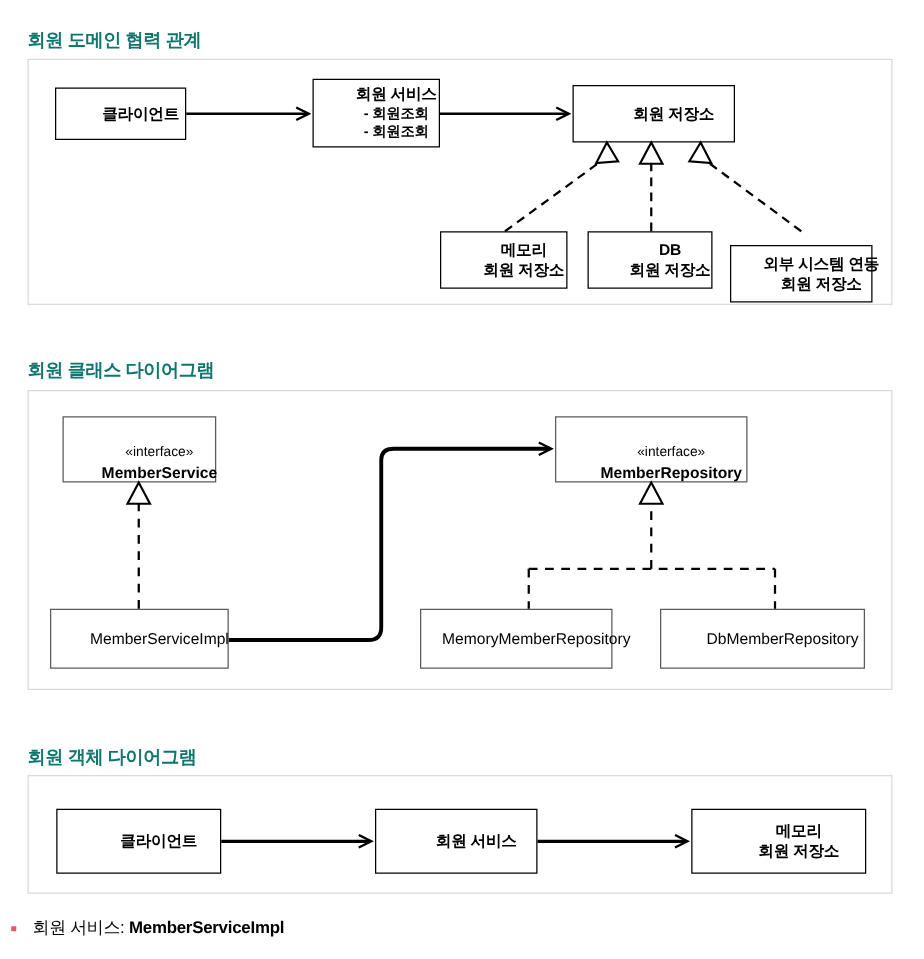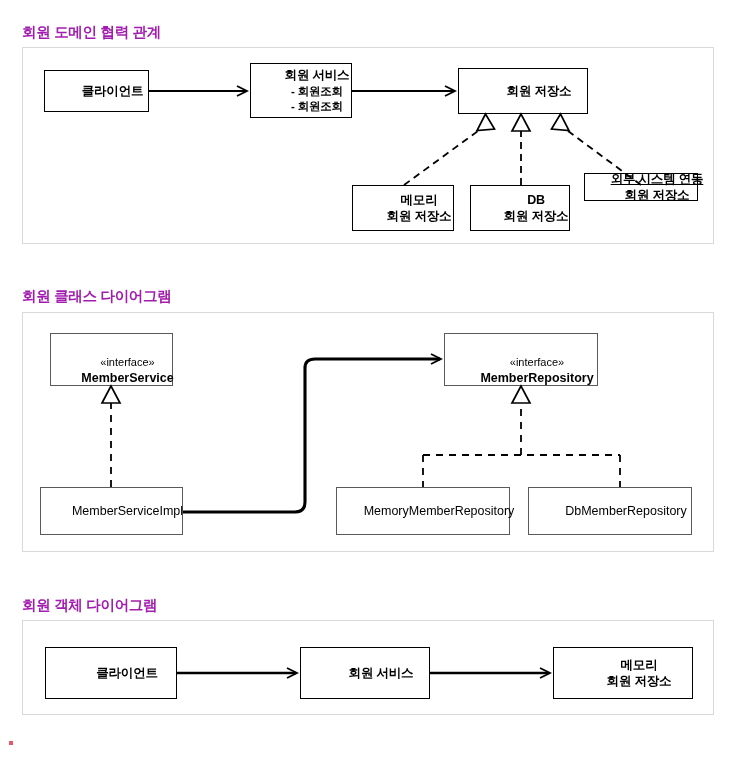--- a/index.html
+++ b/index.html
@@ -19,21 +19,21 @@
     position: absolute;
     left: 0; top: 0;
     width: 739px;
     height: 767px;
   }
   .section-title {
     position: absolute;
     font-size: 14.5px;
     font-weight: bold;
     letter-spacing: -0.3px;
-    color: #a21caf;
+    color: #0f766e;
     white-space: nowrap;
   }
   .panel {
     position: absolute;
     border: 1px solid #d9d9d9;
     background: #ffffff;
     box-sizing: border-box;
   }
   .svg-layer {
     position: absolute;
@@ -125,21 +125,21 @@
   <div class="uml-box" style="left:352px; top:185px; width:102px; height:46px;">
     <div class="lbl-kr-bold">메모리</div>
     <div class="lbl-kr-bold">회원 저장소</div>
   </div>
 
   <div class="uml-box" style="left:470px; top:185px; width:100px; height:46px;text-align:center;">
     <div class="lbl-kr-bold">DB</div>
     <div class="lbl-kr-bold">회원 저장소</div>
   </div>
 
-  <div class="uml-box" style="left:584px; top:173px; width:114px; height:28px;text-decoration:underline;">
+  <div class="uml-box" style="left:584px; top:196px; width:114px; height:46px;">
     <div class="lbl-kr-bold">외부 시스템 연동</div>
     <div class="lbl-kr-bold">회원 저장소</div>
   </div>
 
   <div class="section-title" style="left:22px; top:287px;">회원 클래스 다이어그램</div>
 
   <div class="panel" style="left:22px; top:312px; width:692px; height:240px;"></div>
 
   <div class="uml-box thin" style="left:50px; top:333px; width:123px; height:53px;">
     <div class="lbl-stereo">«interface»</div>
@@ -148,21 +148,21 @@
 
   <div class="uml-box thin" style="left:444px; top:333px; width:154px; height:53px;">
     <div class="lbl-stereo">«interface»</div>
     <div class="lbl-cls-bold">MemberRepository</div>
   </div>
 
   <div class="uml-box thin" style="left:40px; top:487px; width:143px; height:48px;">
     <div class="lbl-cls">MemberServiceImpl</div>
   </div>
 
-  <div class="uml-box thin" style="left:336px; top:487px; width:174px; height:48px;">
+  <div class="uml-box thin" style="left:336px; top:487px; width:154px; height:48px;">
     <div class="lbl-cls">MemoryMemberRepository</div>
   </div>
 
   <div class="uml-box thin" style="left:528px; top:487px; width:164px; height:48px;">
     <div class="lbl-cls">DbMemberRepository</div>
   </div>
 
   <div class="section-title" style="left:22px; top:596px;">회원 객체 다이어그램</div>
 
   <div class="panel" style="left:22px; top:620px; width:692px; height:95px;"></div>
@@ -174,20 +174,23 @@
   <div class="uml-box" style="left:300px; top:647px; width:130px; height:52px;">
     <div class="lbl-kr-bold">회원 서비스</div>
   </div>
 
   <div class="uml-box" style="left:553px; top:647px; width:140px; height:52px;">
     <div class="lbl-kr-bold">메모리</div>
     <div class="lbl-kr-bold">회원 저장소</div>
   </div>
 
   <div class="bullet-sq" style="left:9px; top:741px;"></div>
+  <div class="footnote" style="left:26px; top:733px;">
+    <span>회원 서비스: </span><span class="fn-strong">MemberServiceImpl</span>
+  </div>
 
   <svg class="svg-layer" viewBox="0 0 739 767" xmlns="http://www.w3.org/2000/svg">
     <defs>
       <marker id="openArrow" markerWidth="14" markerHeight="14" refX="11" refY="6" orient="auto" markerUnits="userSpaceOnUse">
         <path d="M2,1 L12,6 L2,11" fill="none" stroke="#000" stroke-width="1.9" stroke-linecap="butt" stroke-linejoin="miter"></path>
       </marker>
     </defs>
 
     <g>
       <line x1="149" y1="91" x2="246" y2="91" stroke="#000" stroke-width="2.1" marker-end="url(#openArrow)"></line>

